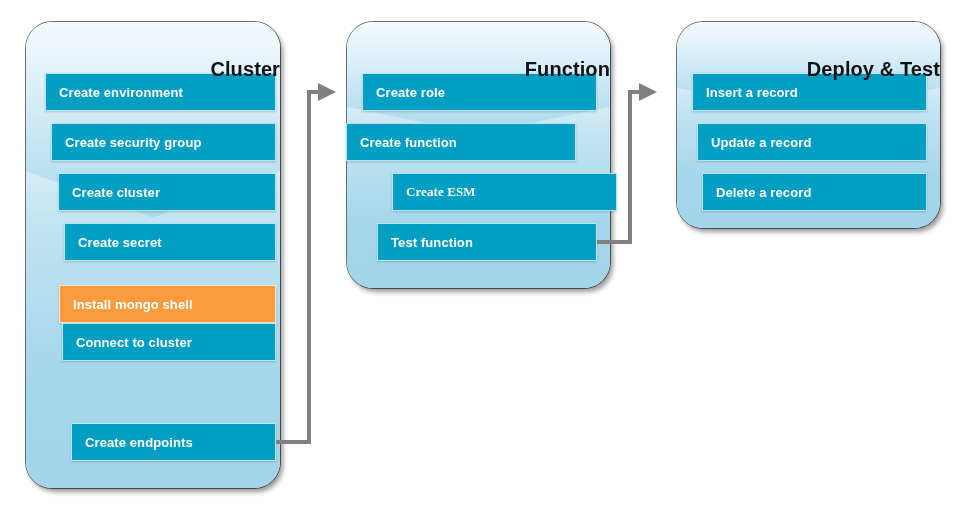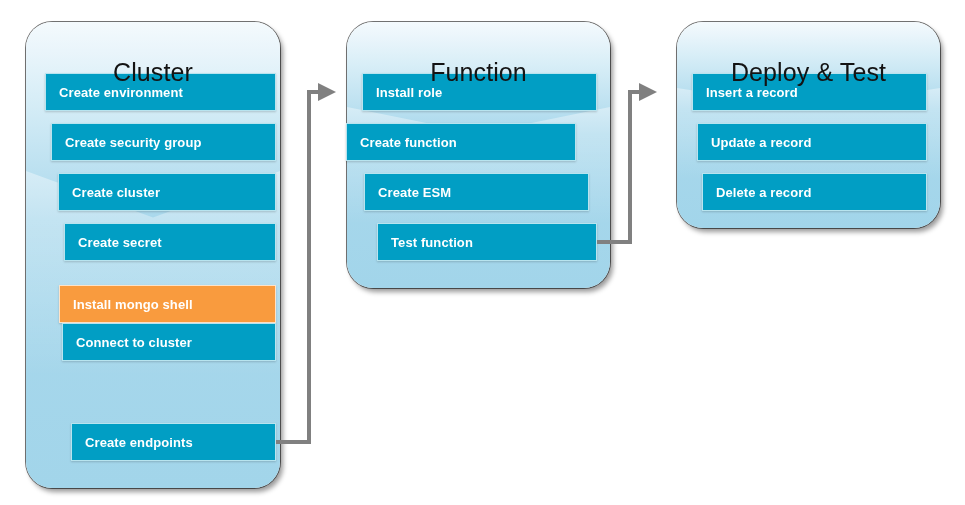--- a/index.html
+++ b/index.html
@@ -49,23 +49,23 @@
     height: 46%;
     top: 30%;
     background: linear-gradient(to bottom, rgba(255,255,255,0.42), rgba(255,255,255,0.0));
     clip-path: polygon(0% 0%, 50% 26%, 100% 0%, 100% 100%, 0% 100%);
     pointer-events: none;
   }
   .column-title {
     position: absolute;
     left: 0;
     right: 0;
-    text-align: center;
-    font-size: 25px;
-    font-weight: normal;
+    text-align: right;
+    font-size: 20px;
+    font-weight: bold;
     color: #131313;
     letter-spacing: 0.1px;
     z-index: 4;
   }
 
   
   .step {
     position: absolute;
     height: 38px;
     background: #019ec4;
@@ -126,26 +126,26 @@
   </div>
   <div class="step" style="left:71px; top:423px; width:205px;">
     <span class="step-label">Create endpoints</span>
   </div>
 
   <div class="column" style="left:347px; top:22px; width:263px; height:266px;">
     <div class="column-title" style="top:36px;">Function</div>
   </div>
 
   <div class="step" style="left:362px; top:73px; width:235px;">
-    <span class="step-label">Install role</span>
+    <span class="step-label">Create role</span>
   </div>
   <div class="step" style="left:346px; top:123px; width:230px;">
     <span class="step-label">Create function</span>
   </div>
-  <div class="step" style="left:364px; top:173px; width:225px;">
+  <div class="step" style="left:392px; top:173px; width:225px;font-family:Liberation Serif, serif;">
     <span class="step-label">Create ESM</span>
   </div>
   <div class="step" style="left:377px; top:223px; width:220px;">
     <span class="step-label">Test function</span>
   </div>
 
   <div class="column" style="left:677px; top:22px; width:263px; height:206px;">
     <div class="column-title" style="top:36px;">Deploy &amp; Test</div>
   </div>
 

